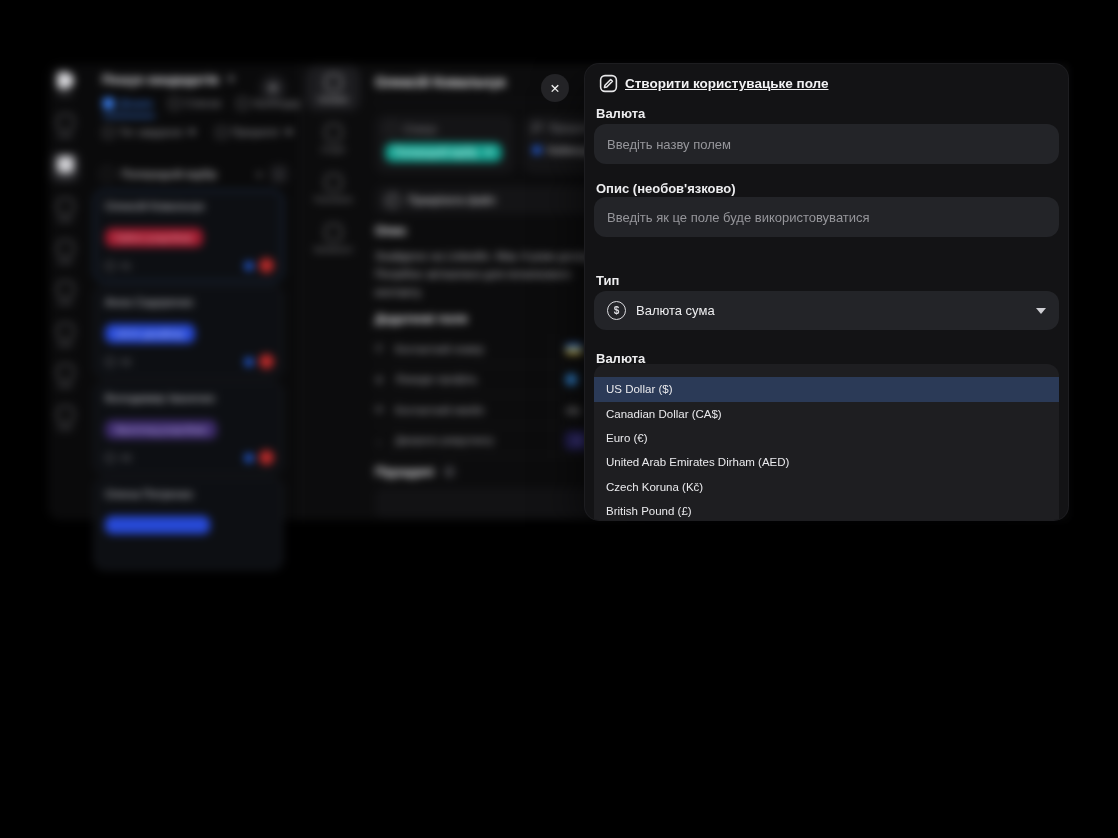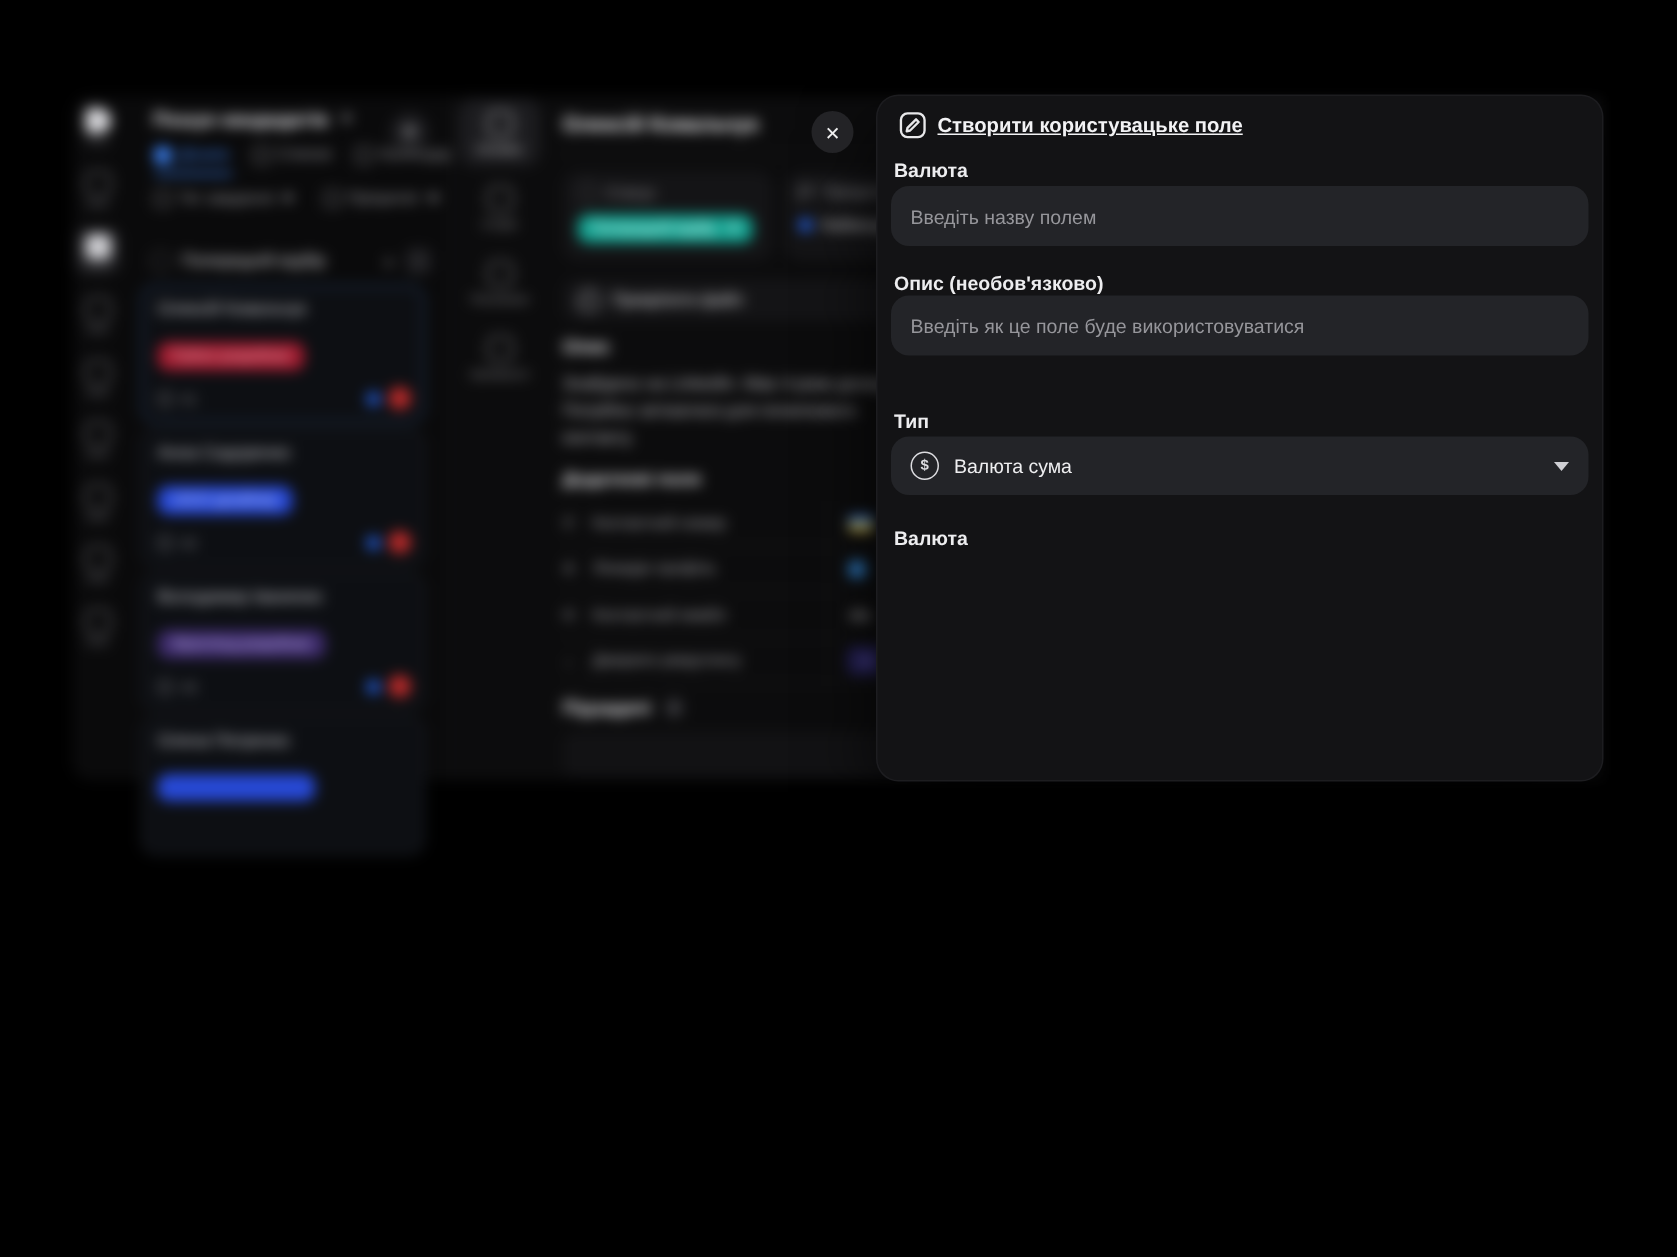--- a/index.html
+++ b/index.html
@@ -365,14 +365,22 @@
     </div>
 
     <div class="m-label" style="top:209px">Тип</div>
     <div class="m-select">
       <span class="dollar-ic">$</span>
       <span class="m-select-val">Валюта сума</span>
       <span class="chev"></span>
     </div>
 
     <div class="m-label" style="top:287px">Валюта</div>
+    <div class="dropdown">
+      <div class="opt" style="top: 13px; background-color: rgb(43, 58, 87);">US Dollar ($)</div>
+      <div class="opt" style="top:37.4px">Canadian Dollar (CA$)</div>
+      <div class="opt" style="top:61.8px">Euro (€)</div>
+      <div class="opt" style="top:86.2px">United Arab Emirates Dirham (AED)</div>
+      <div class="opt" style="top:110.6px">Czech Koruna (Kč)</div>
+      <div class="opt" style="top:135px">British Pound (£)</div>
+    </div>
   </div>
 </div>
 
 </body></html>

